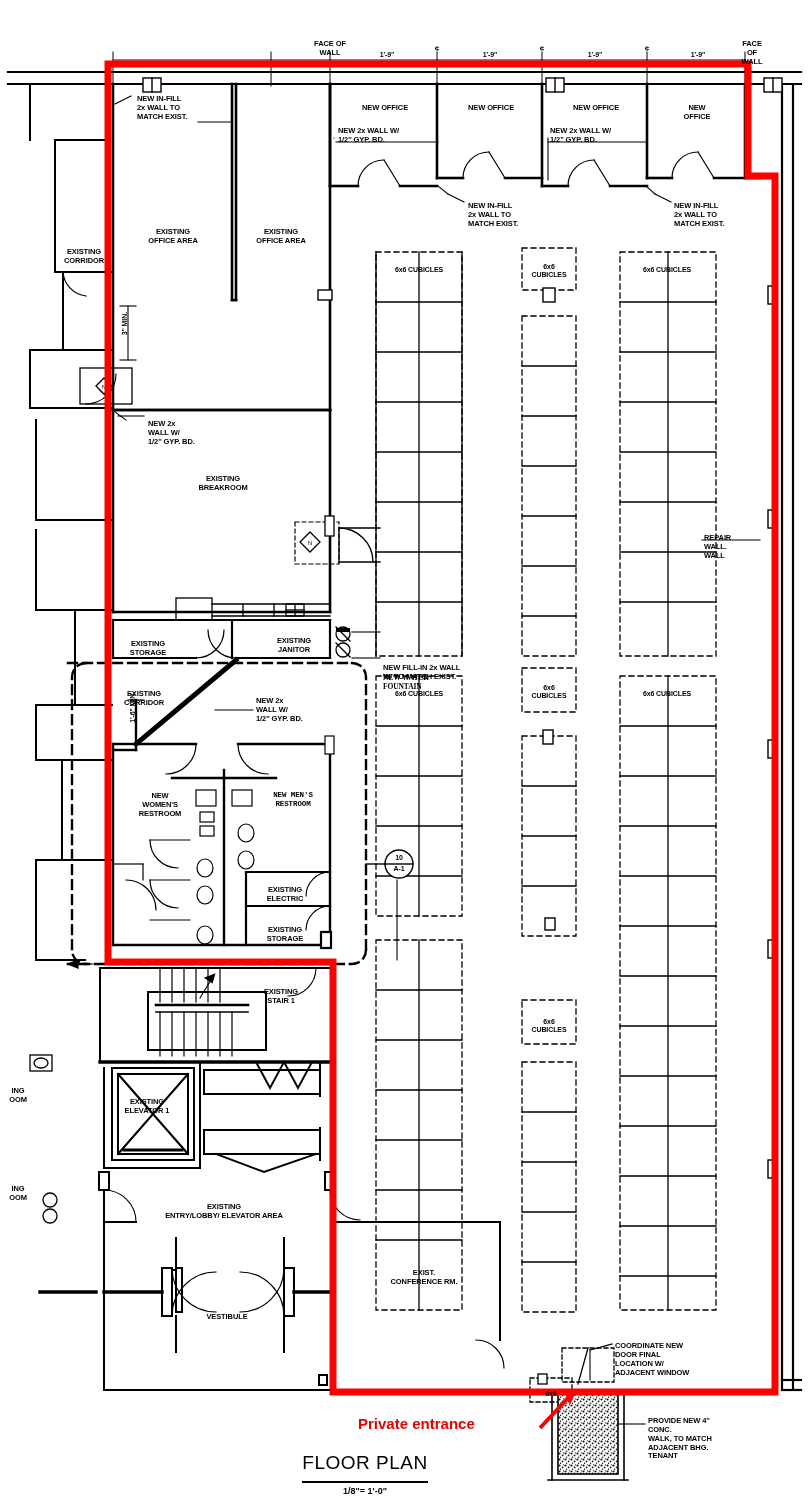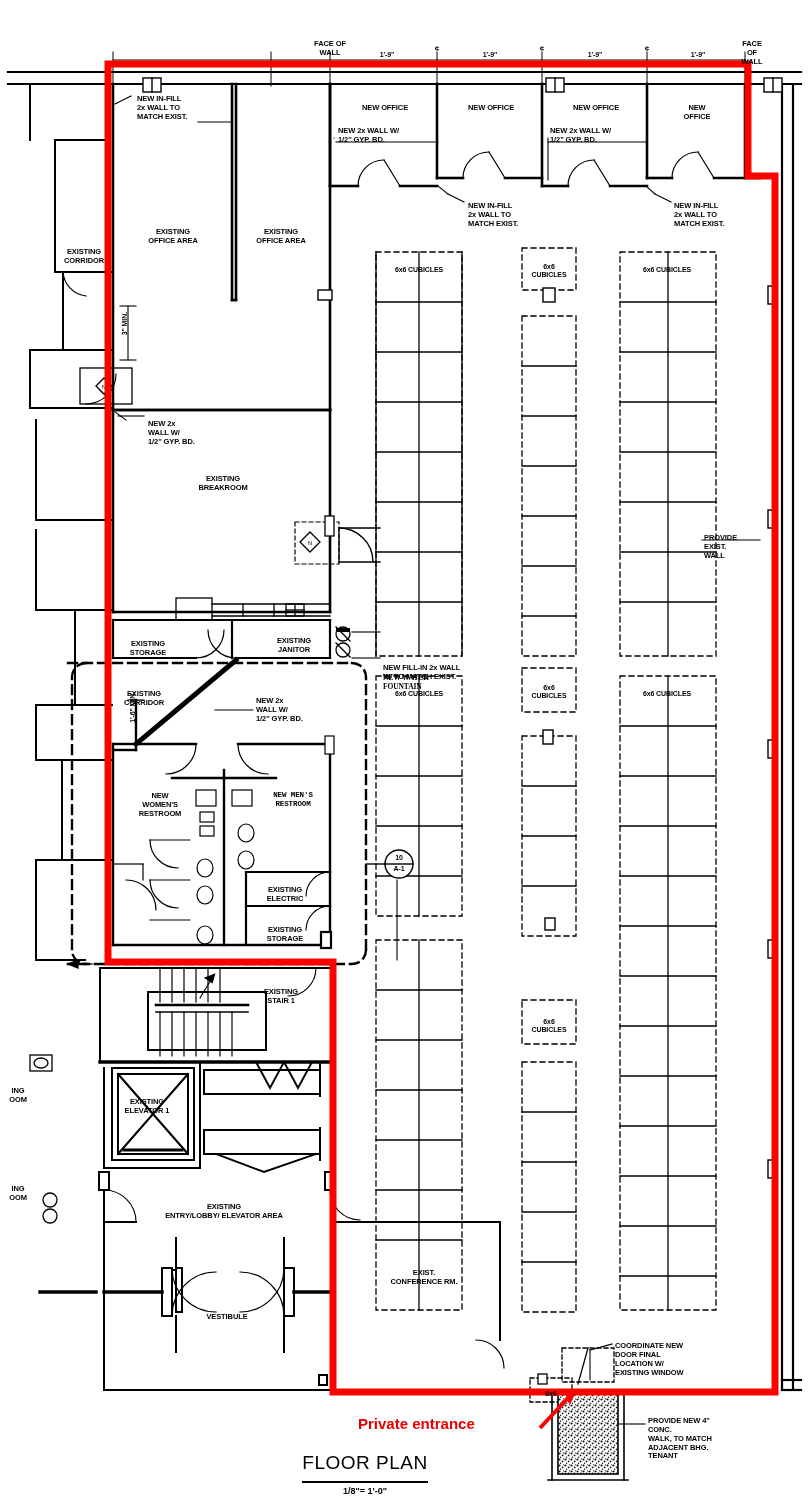--- a/index.html
+++ b/index.html
@@ -635,26 +635,26 @@
       <div class="lbl l t75" style="left: 148px; top: 420px;">NEW 2x
 WALL W/
 1/2" GYP. BD.</div>
       <div class="lbl l t75" style="left: 383px; top: 664px;">NEW FILL-IN 2x WALL
 W/ TO MATCH EXIST.</div>
       <div class="lbl l t75" style="left: 383px; top: 674px; font-family: Liberation Serif, serif;">NEW WATER
 FOUNTAIN</div>
       <div class="lbl l t75" style="left: 256px; top: 697px;">NEW 2x
 WALL W/
 1/2" GYP. BD.</div>
-      <div class="lbl l t75" style="left: 704px; top: 534px;">PROVIDE EXIST.
+      <div class="lbl l t75" style="left: 704px; top: 534px;">REPAIR WALL.
 WALL</div>
       <div class="lbl l t75" style="left: 615px; top: 1342px;">COORDINATE NEW
 DOOR FINAL
 LOCATION W/
-EXISTING WINDOW</div>
+ADJACENT WINDOW</div>
       <div class="lbl l t75" style="left: 648px; top: 1417px;">PROVIDE NEW 4" CONC.
 WALK, TO MATCH
 ADJACENT BHG. TENANT</div>
     </div>
   <div id="callout-layer">
       <div class="red-note" style="left: 358px; top: 1415px; color: rgb(230, 0, 0);">Private entrance</div>
     </div>
   <div id="bubble-layer">
       <div class="lbl c t7" style="left: 399px; top: 854px;">10</div>
       <div class="lbl c t7" style="left: 399px; top: 865px;">A-1</div>

